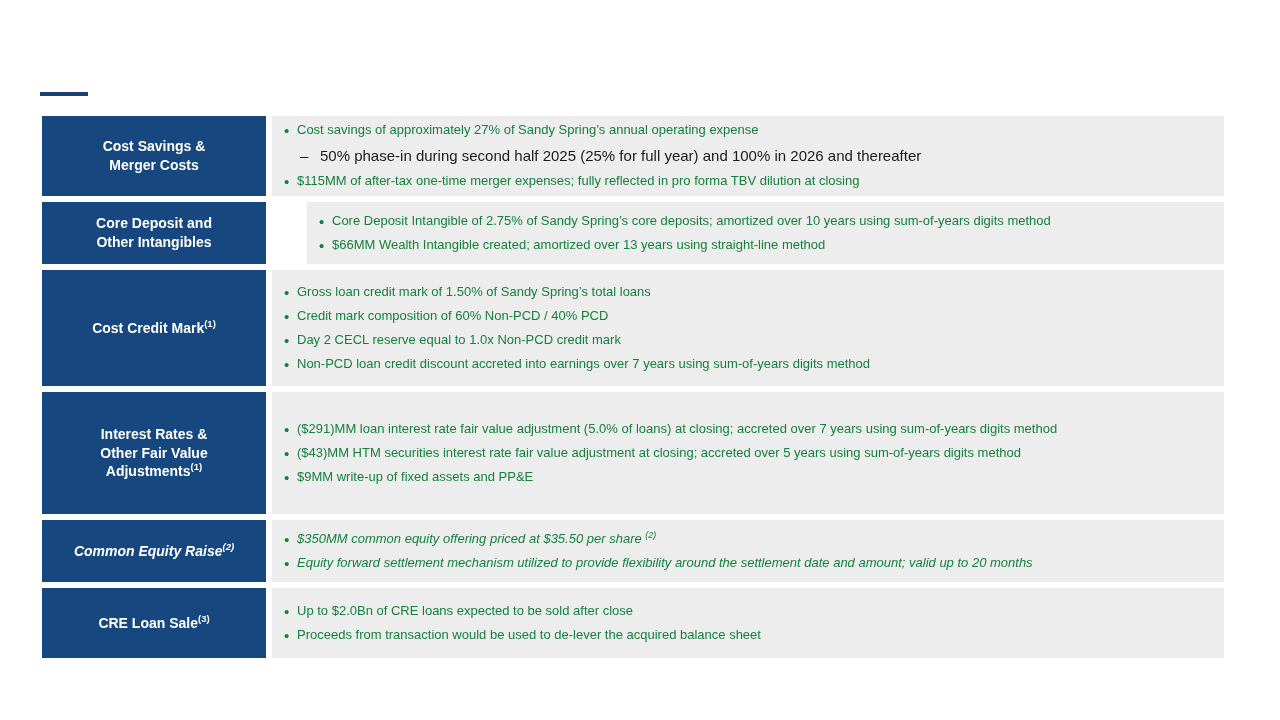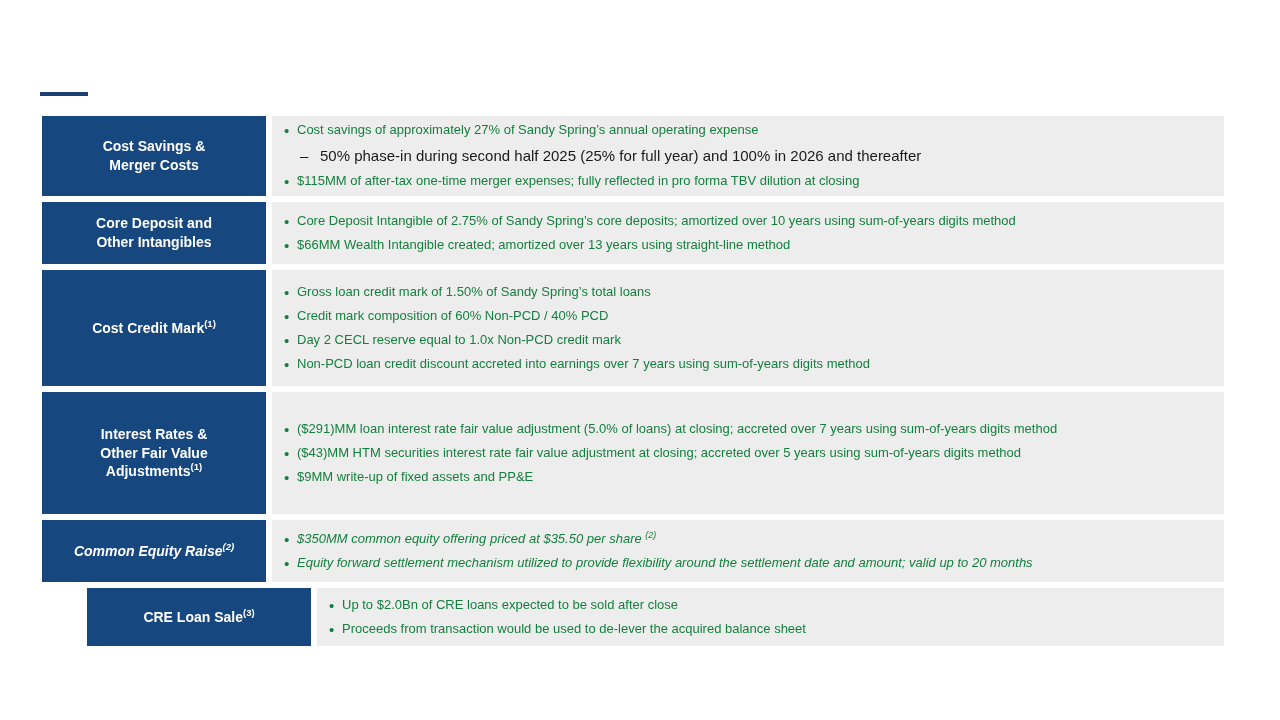--- a/index.html
+++ b/index.html
@@ -129,21 +129,21 @@
       <div class="row-label">
         <span>Cost Savings &amp;<br>Merger Costs</span>
       </div>
       <div class="row-body">
         <div class="bullet">Cost savings of approximately 27% of Sandy Spring’s annual operating expense</div>
         <div class="sub-bullet">50% phase-in during second half 2025 (25% for full year) and 100% in 2026 and thereafter</div>
         <div class="bullet">$115MM of after-tax one-time merger expenses; fully reflected in pro forma TBV dilution at closing</div>
       </div>
     </div>
 
-    <div class="row" style="height:62px;">
+    <div class="row" style="height:62px;gap:35px;">
       <div class="row-label">
         <span>Core Deposit and<br>Other Intangibles</span>
       </div>
       <div class="row-body">
         <div class="bullet">Core Deposit Intangible of 2.75% of Sandy Spring’s core deposits; amortized over 10 years using sum-of-years digits method</div>
         <div class="bullet">$66MM Wealth Intangible created; amortized over 13 years using straight-line method</div>
       </div>
     </div>
 
     <div class="row" style="height:116px;">
@@ -172,21 +172,21 @@
     <div class="row" style="height:62px;font-style:italic;">
       <div class="row-label">
         <span><span>Common Equity Raise</span><sup>(2)</sup></span>
       </div>
       <div class="row-body">
         <div class="bullet"><span>$350MM common equity offering priced at $35.50 per share </span><sup>(2)</sup></div>
         <div class="bullet">Equity forward settlement mechanism utilized to provide flexibility around the settlement date and amount; valid up to 20 months</div>
       </div>
     </div>
 
-    <div class="row" style="height:58px;margin-left:45px;">
+    <div class="row" style="height:70px;">
       <div class="row-label">
         <span><span>CRE Loan Sale</span><sup>(3)</sup></span>
       </div>
       <div class="row-body">
         <div class="bullet">Up to $2.0Bn of CRE loans expected to be sold after close</div>
         <div class="bullet">Proceeds from transaction would be used to de-lever the acquired balance sheet</div>
       </div>
     </div>
 
   </div>

